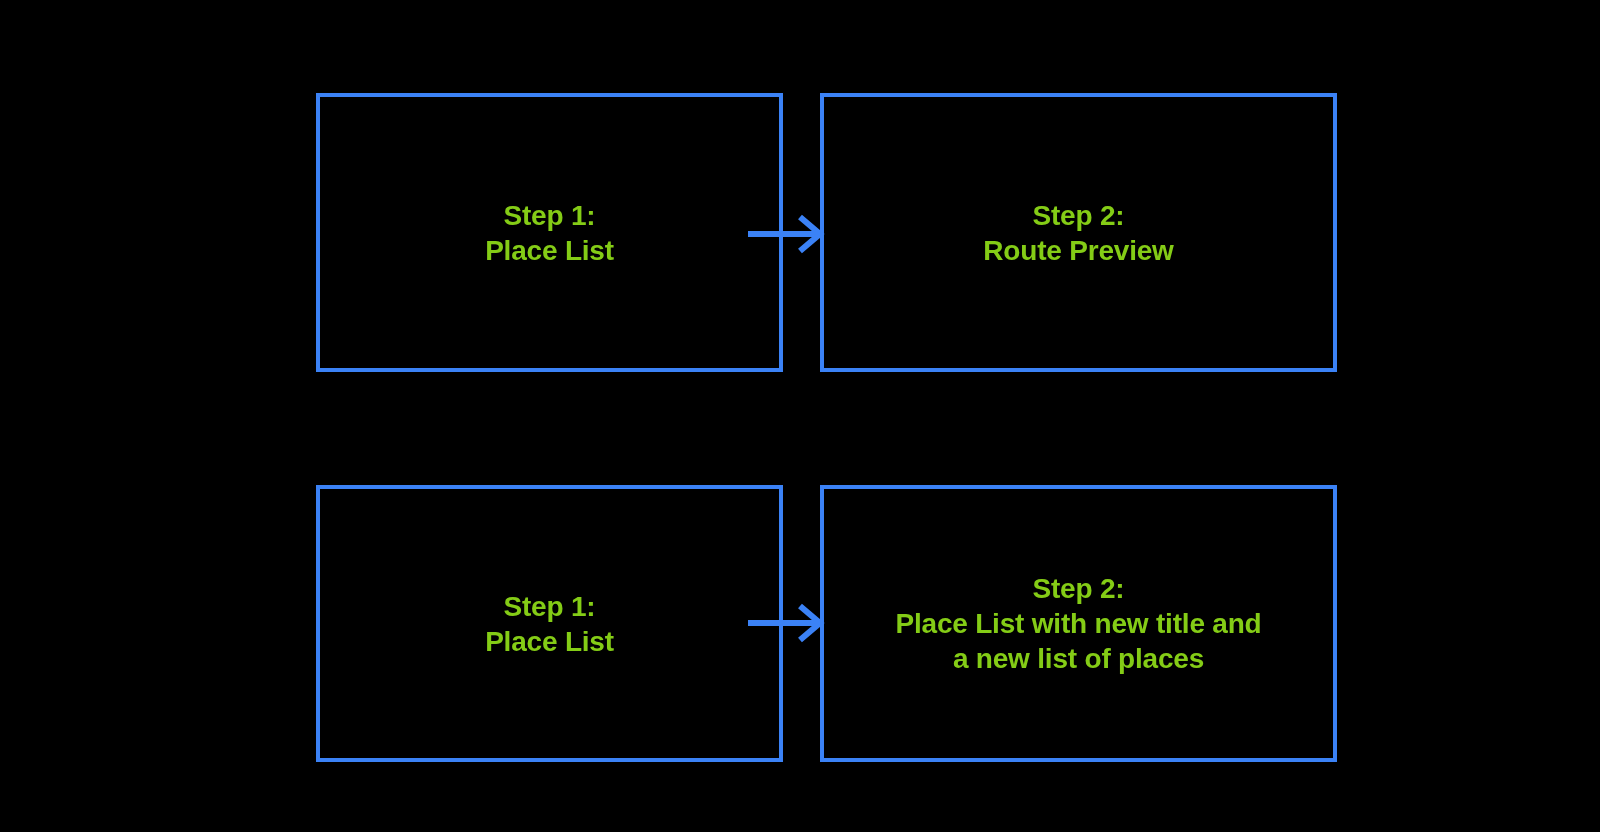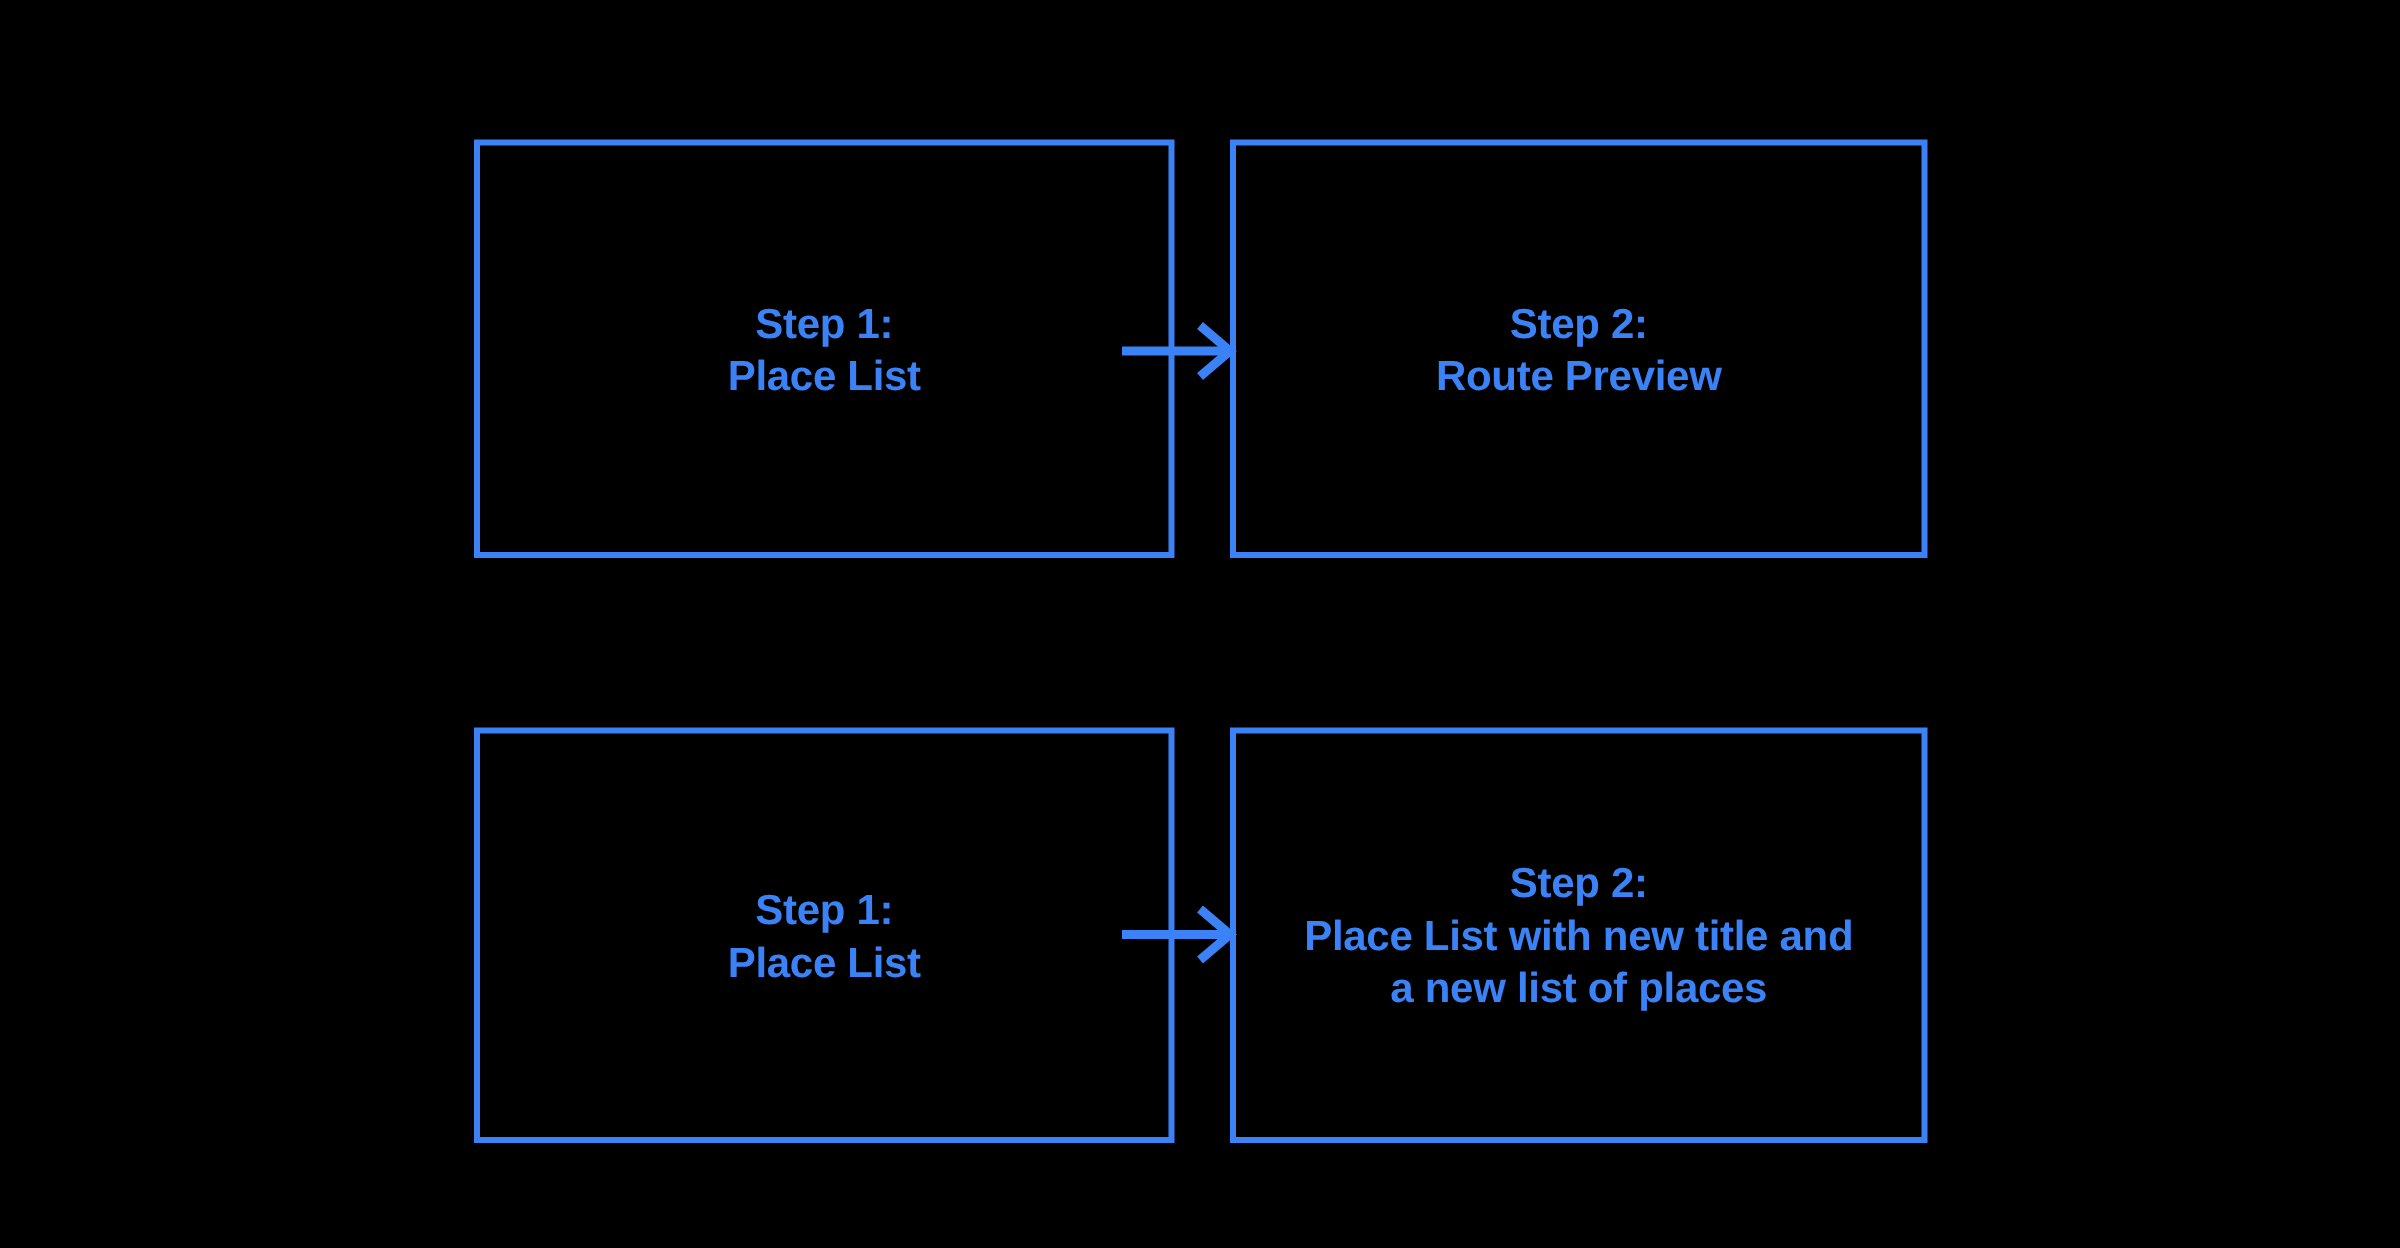--- a/index.html
+++ b/index.html
@@ -32,26 +32,26 @@
     position: absolute;
     box-sizing: border-box;
     border: 4px solid #3b82f6;
     background: transparent;
     display: flex;
     align-items: center;
     justify-content: center;
     text-align: center;
   }
   .box-left  { left: 316px; width: 467px; }
-  .box-right { left: 820px; width: 465px; }
+  .box-right { left: 820px; width: 517px; }
   #row-0 .step-box { top: 0; height: 279px; }
   #row-1 .step-box { top: 0; height: 277px; }
 
   .box-label {
-    color: #3b82f6;
+    color: #84cc16;
     font-family: "Liberation Sans", sans-serif;
     font-size: 28px;
     font-weight: bold;
     line-height: 35px;
     letter-spacing: -0.2px;
     white-space: pre-line;
     padding: 0 10px;
     user-select: none;
   }
 

